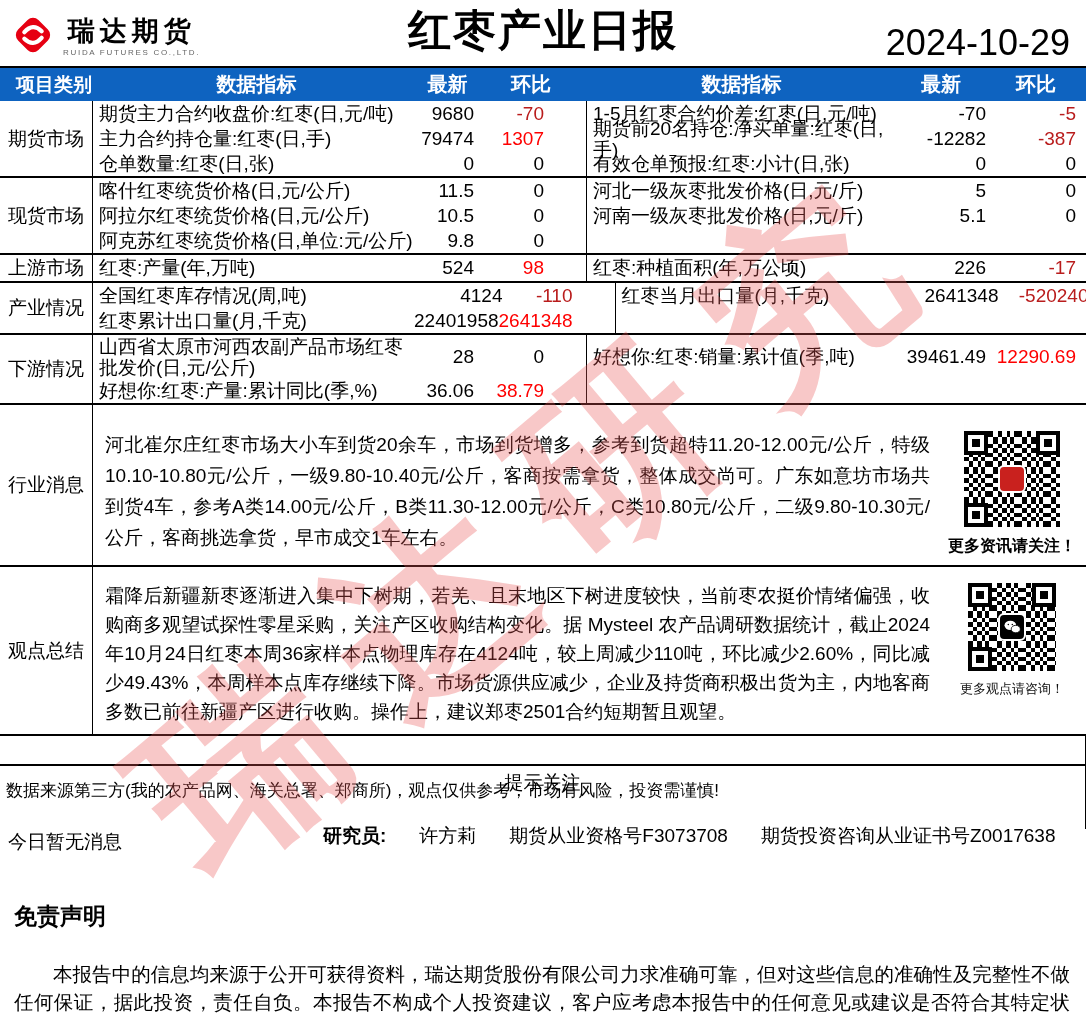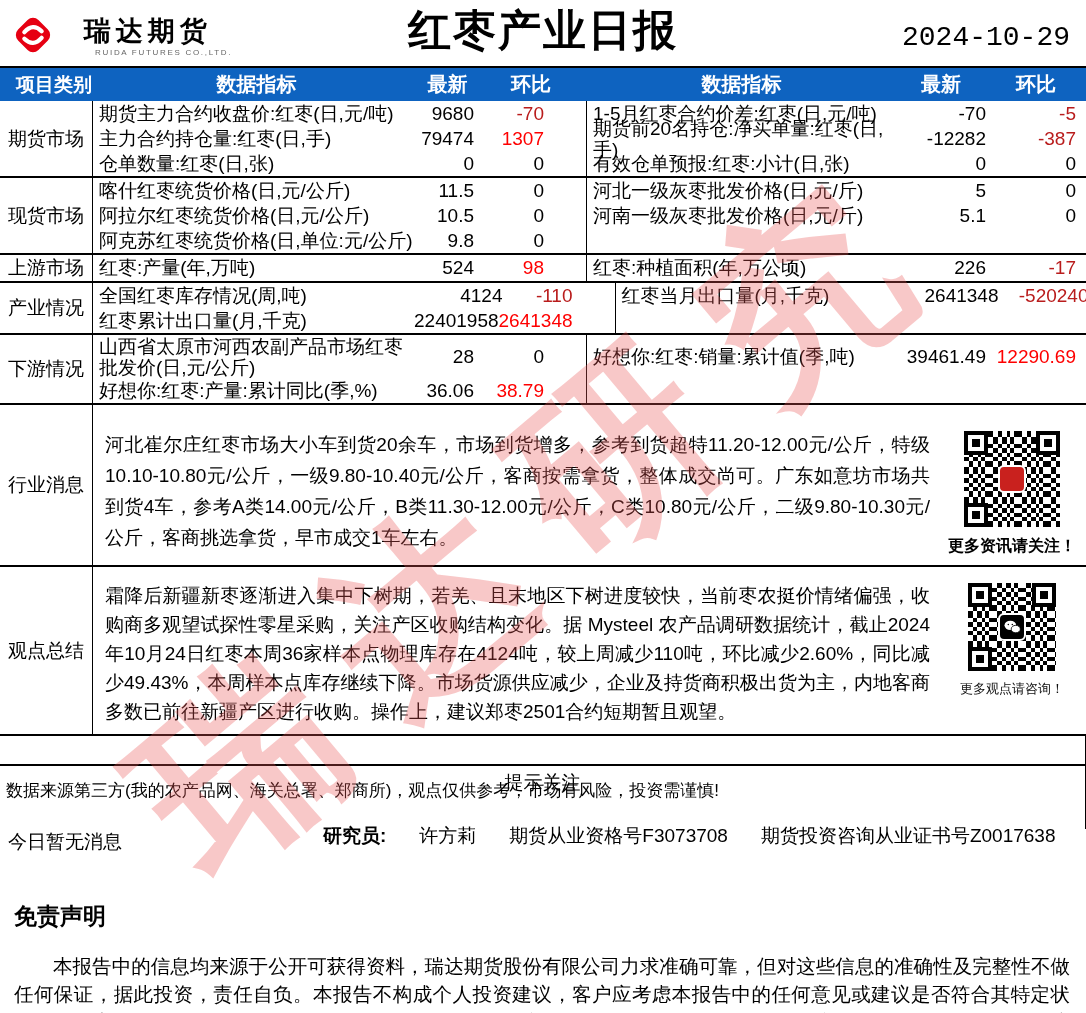--- a/index.html
+++ b/index.html
@@ -7,23 +7,23 @@
   body {
     font-family: "Liberation Sans", "DejaVu Sans", sans-serif;
     background: #fff; color: #000; position: relative; overflow: hidden;
   }
   .page { position: relative; width: 1086px; height: 1013px; }
 
   
   .masthead { position: relative; height: 66px; }
   .logo { position: absolute; left: 10px; top: 12px; display: flex; align-items: center; gap: 7px; }
   .logo-cn { font-size: 27px; font-weight: bold; letter-spacing: 5px; line-height: 1.1; text-align: center; }
-  .logo-en { font-size: 8px; color: #666; letter-spacing: 1.7px; margin-top: 2px; margin-left: 32px; }
+  .logo-en { font-size: 8px; color: #666; letter-spacing: 1.7px; margin-top: 2px; }
   .title { position: absolute; left: 0; right: 0; top: 2px; text-align: center; font-size: 43px; font-weight: 900; letter-spacing: 2px; }
-  .date { position: absolute; right: 16px; top: 22px; font-size: 28px; font-family: Liberation Mono, monospace; }
+  .date { position: absolute; right: 16px; top: 22px; font-size: 36px; }
 
   
   .rtable { border-top: 2px solid #000; border-bottom: 2px solid #000; }
   .thead { display: flex; background: #0E63C0; color: #fff; font-weight: bold; height: 33px; align-items: center; font-size: 20px; }
   .thead .cat { border-right: none; justify-content: flex-start; padding-left: 16px; font-weight: bold; }
   .hgroup { display: flex; flex: 0 0 494px; }
   .hgroup.rh { flex: 1; }
   .hind { flex: 0 0 327px; text-align: center; }
   .hgroup.rh .hind { flex: 0 0 309px; }
   .hv { flex: 1; text-align: center; }
@@ -74,21 +74,21 @@
 
   .sec.notice { height: 30px; flex-direction: column; }
   .notice-text { flex: 1; display: flex; align-items: center; padding-left: 8px; font-size: 19px; }
 
   
   .src-note { padding: 13px 6px 0; font-size: 17px; }
   .researchers { margin-top: 21px; padding-left: 323px; display: flex; gap: 33px; font-size: 19px; align-items: baseline; }
   .res-label { font-weight: bold; }
 
   .disclaimer { margin: 52px 16px 0 14px; }
-  .disclaimer-heading { font-size: 23px; font-weight: 900; margin-bottom: 20px; }
+  .disclaimer-heading { font-size: 23px; font-weight: 900; margin-bottom: 28px; }
   .disclaimer-body { font-size: 19.5px; line-height: 28px; text-indent: 2em; text-align: justify; }
 
   
   .watermark { position: absolute; left: -60px; top: 385px; width: 1200px;
     text-align: center; font-size: 195px; font-weight: 700; letter-spacing: 48px;
     color: rgba(233, 85, 85, 0.32); transform: rotate(-40deg);
     pointer-events: none; z-index: 5; white-space: nowrap; }
 </style>
 </head>
 <body>

